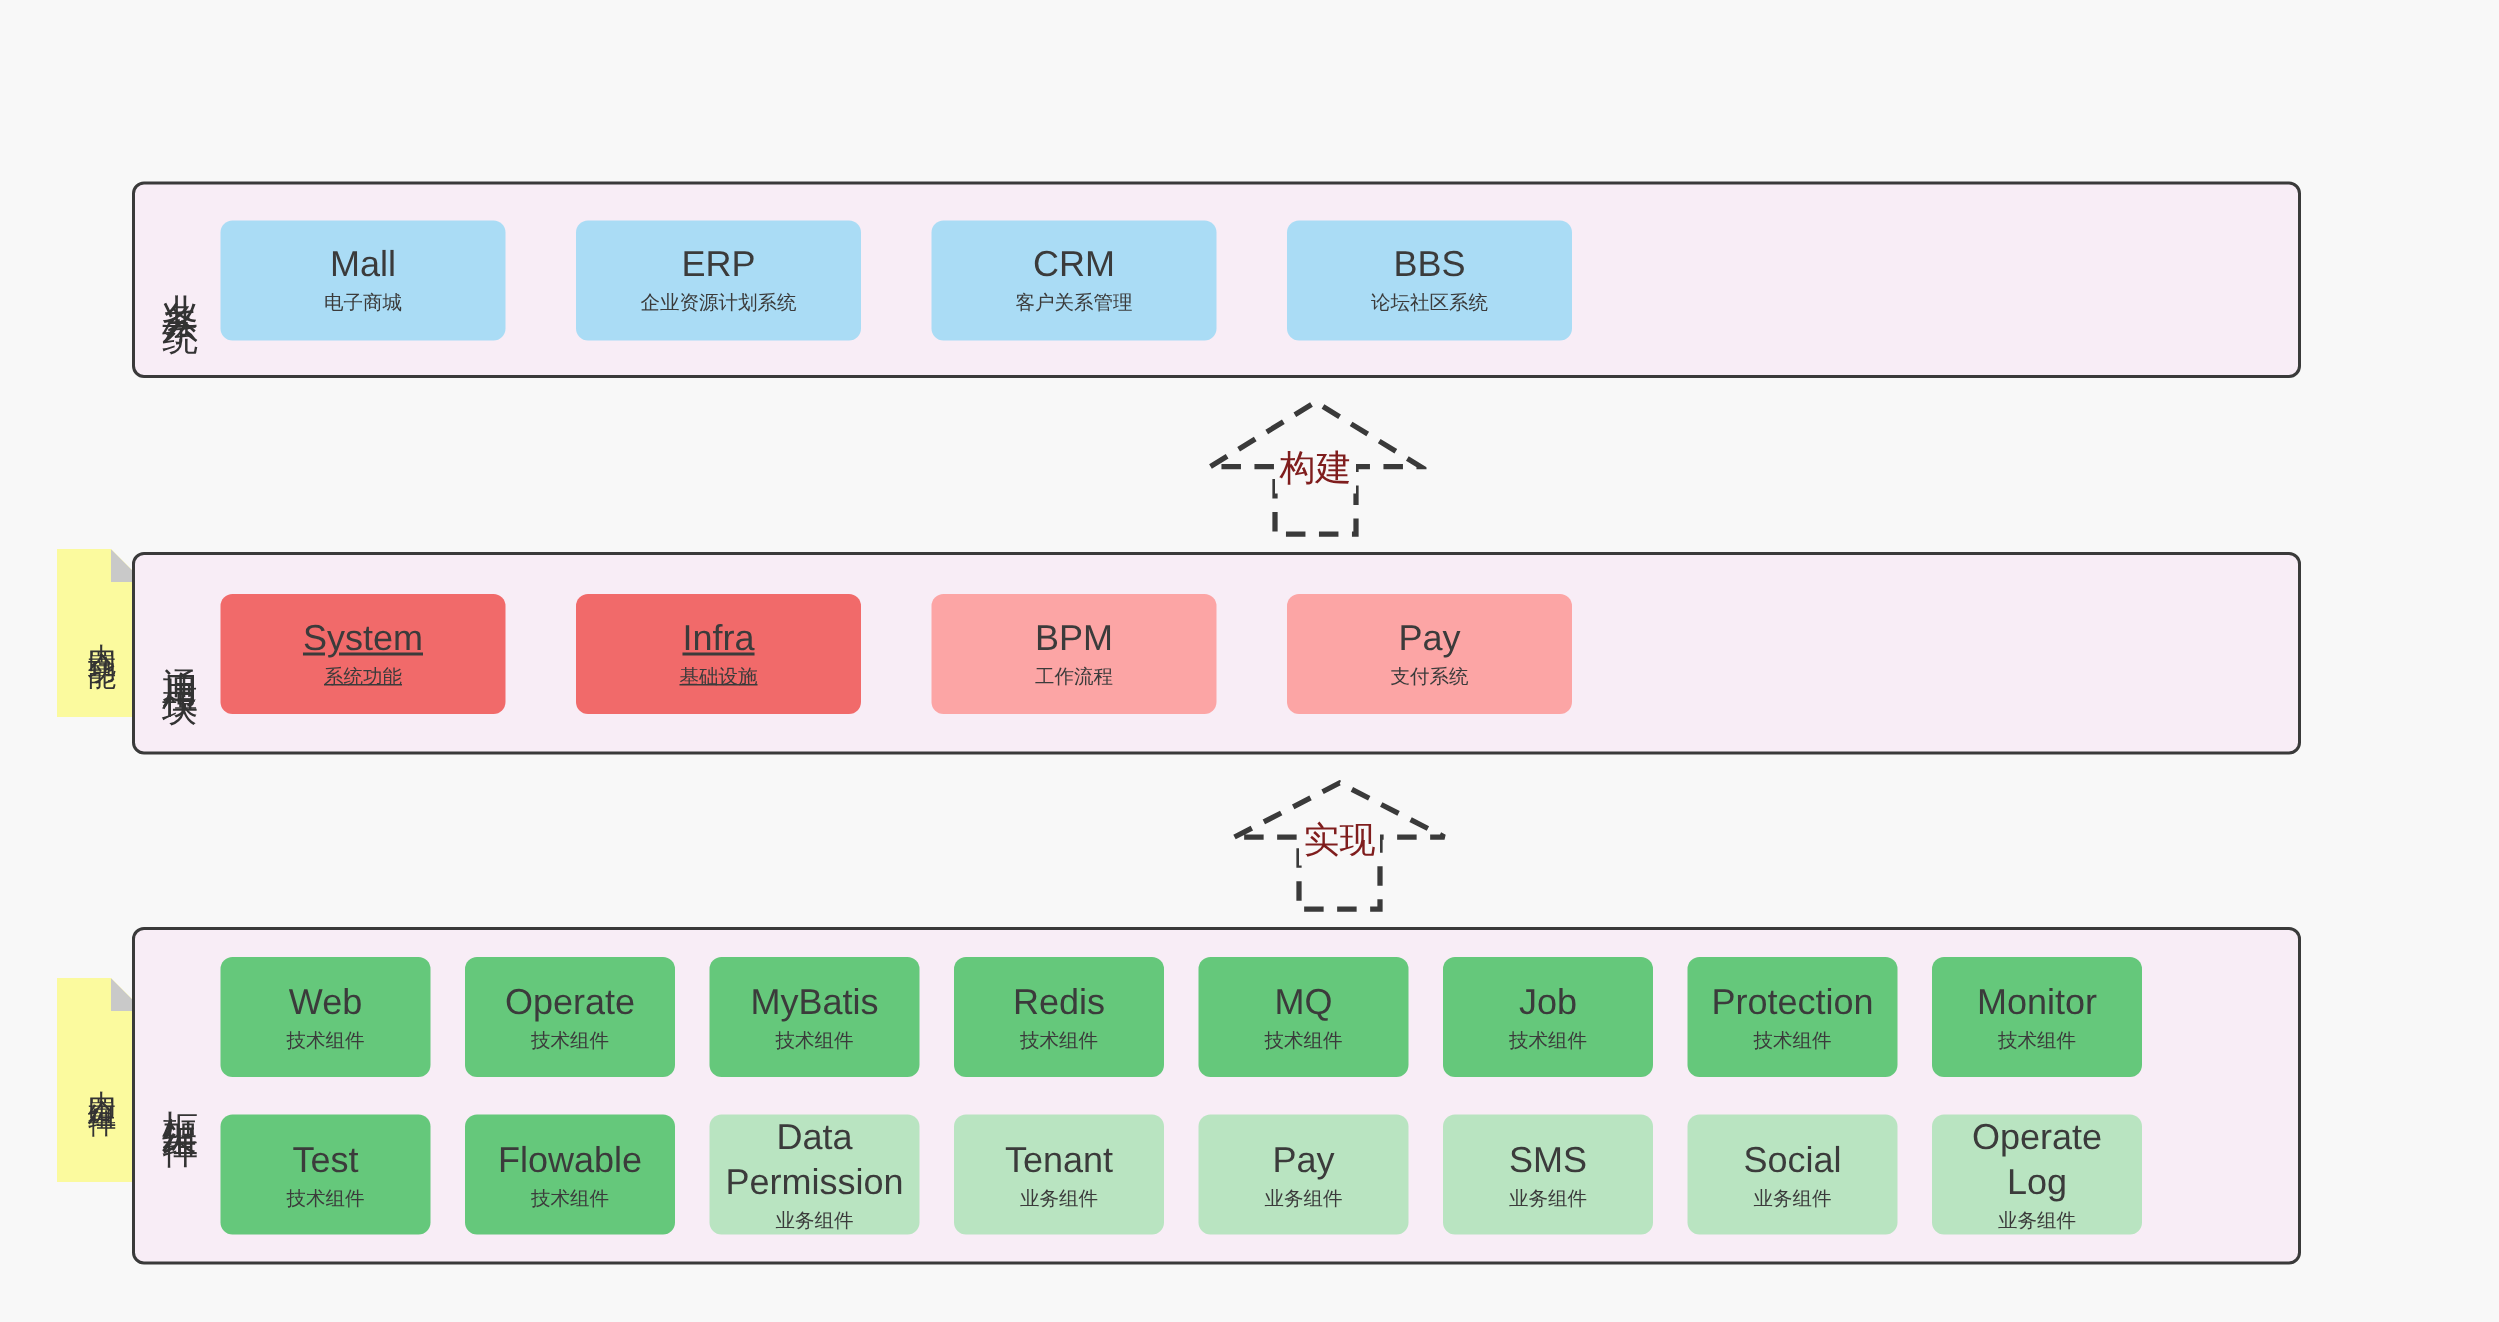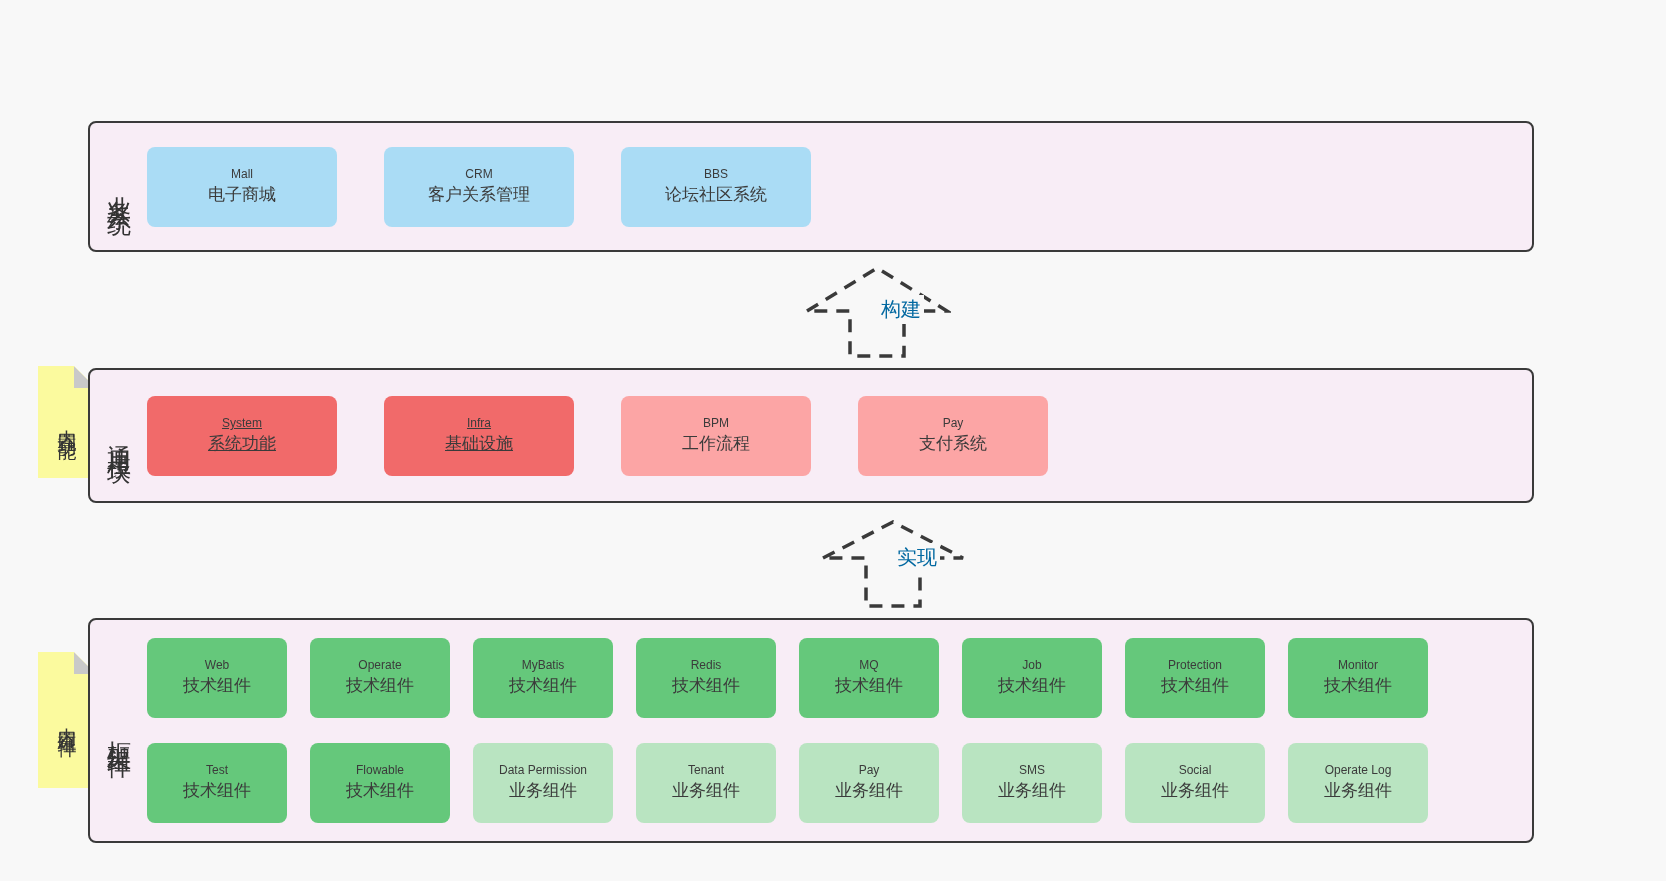--- a/index.html
+++ b/index.html
@@ -23,22 +23,22 @@
   .row{display:flex;margin-left:57px;}
   .row.six{gap:47px;}
   .row.eight{gap:23px;}
   .layer3rows{display:flex;flex-direction:column;gap:25px;}
   .box{
     width:190px;height:80px;border-radius:8px;box-sizing:border-box;
     display:flex;flex-direction:column;justify-content:center;align-items:center;
     text-align:center;padding:2px 6px;flex:none;
   }
   .box.small{width:140px;}
-  .bt{font-size:12px;line-height:1.25;}
-  .bs{font-size:17px;line-height:1.3;margin-top:2px;}
+  .bt{font-size:24px;line-height:1.25;}
+  .bs{font-size:13px;line-height:1.3;margin-top:2px;}
   .v-blue{background:#aadcf5;}
   .v-red{background:#f16a6a;text-decoration:underline;}
   .v-pink{background:#fca5a5;}
   .v-green{background:#65c87b;}
   .v-lightgreen{background:#b9e4c1;}
   .note{
     position:absolute;left:38px;width:58px;background:#fbfa9e;z-index:0;
     display:flex;align-items:center;justify-content:center;
     clip-path:polygon(0 0, calc(100% - 22px) 0, 100% 22px, 100% 100%, 0 100%);
   }
@@ -49,41 +49,45 @@
   }
   .note .note-text{
     writing-mode:vertical-rl;text-orientation:upright;
     font-size:19px;letter-spacing:4px;color:#333;white-space:nowrap;
   }
   .layer,.arrow{z-index:1;}
   .arrow{position:absolute;width:148px;height:100px;}
   .arrow svg{position:absolute;left:0;top:0;}
   .arrow-label{
     position:absolute;left:50%;transform:translateX(-50%);
-    background:#f8f8f8;padding:1px 3px;font-size:20px;color:#0369a1;white-space:nowrap;margin-left:24px;
+    background:#f8f8f8;padding:1px 3px;font-size:24px;color:#7f1d1d;white-space:nowrap;
   }
 </style>
 </head>
 <body>
 
 <div class="note" style="top:366px;height:112px;">
   <span class="fold"></span>
   <span class="note-text">内置功能</span>
 </div>
 <div class="note" style="top:652px;height:136px;">
   <span class="fold"></span>
   <span class="note-text">内置组件</span>
 </div>
 
 <div class="layer" style="top:121px;height:131px;">
   <div class="layer-label">业务系统</div>
   <div class="row six">
     <div class="box v-blue">
       <div class="bt">Mall</div>
       <div class="bs">电子商城</div>
+    </div>
+    <div class="box v-blue">
+      <div class="bt">ERP</div>
+      <div class="bs">企业资源计划系统</div>
     </div>
     <div class="box v-blue">
       <div class="bt">CRM</div>
       <div class="bs">客户关系管理</div>
     </div>
     <div class="box v-blue">
       <div class="bt">BBS</div>
       <div class="bs">论坛社区系统</div>
     </div>
   </div>

